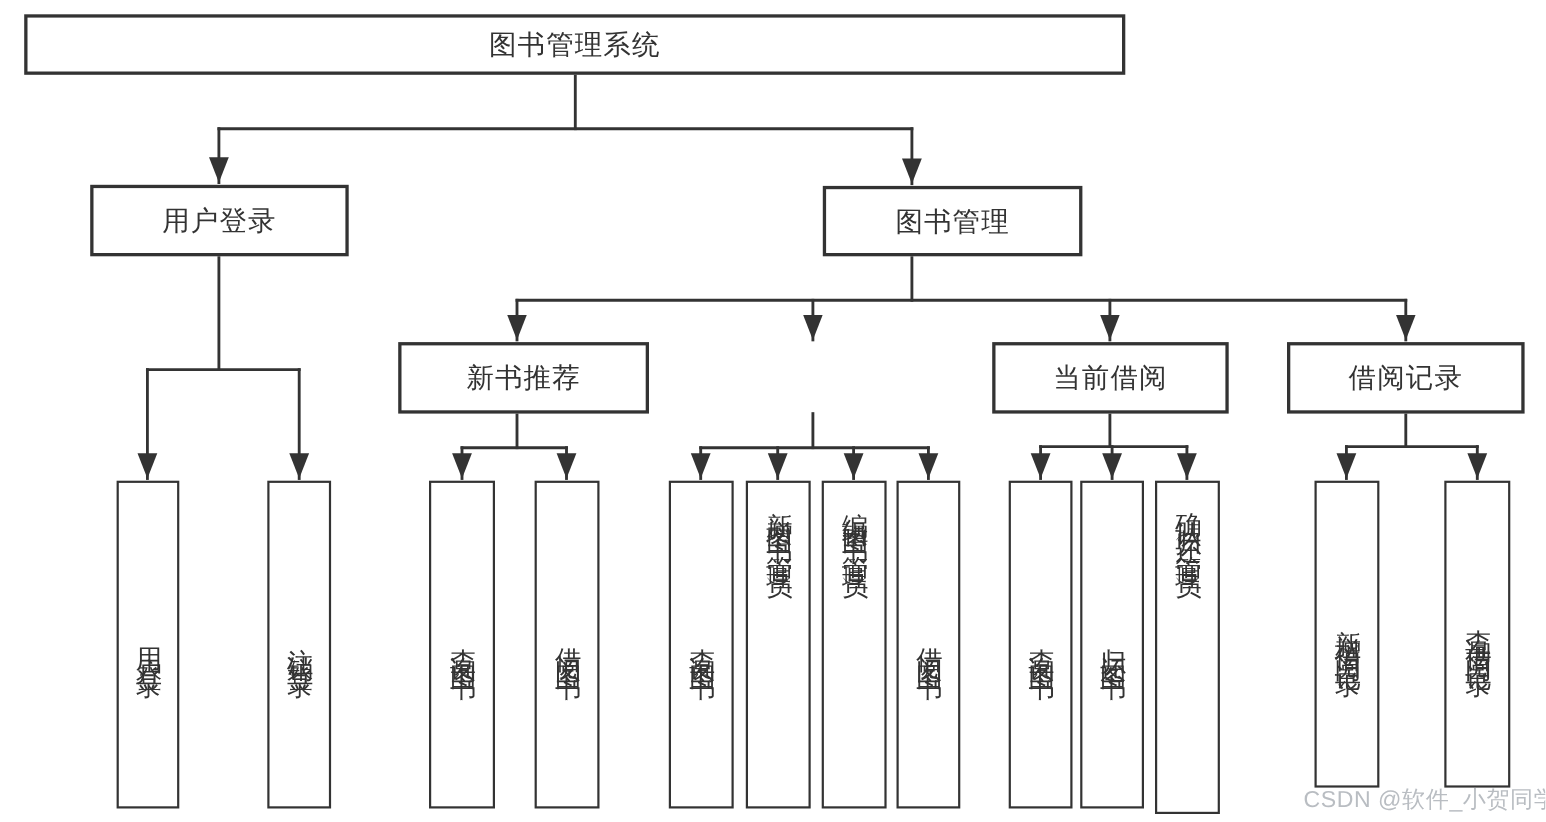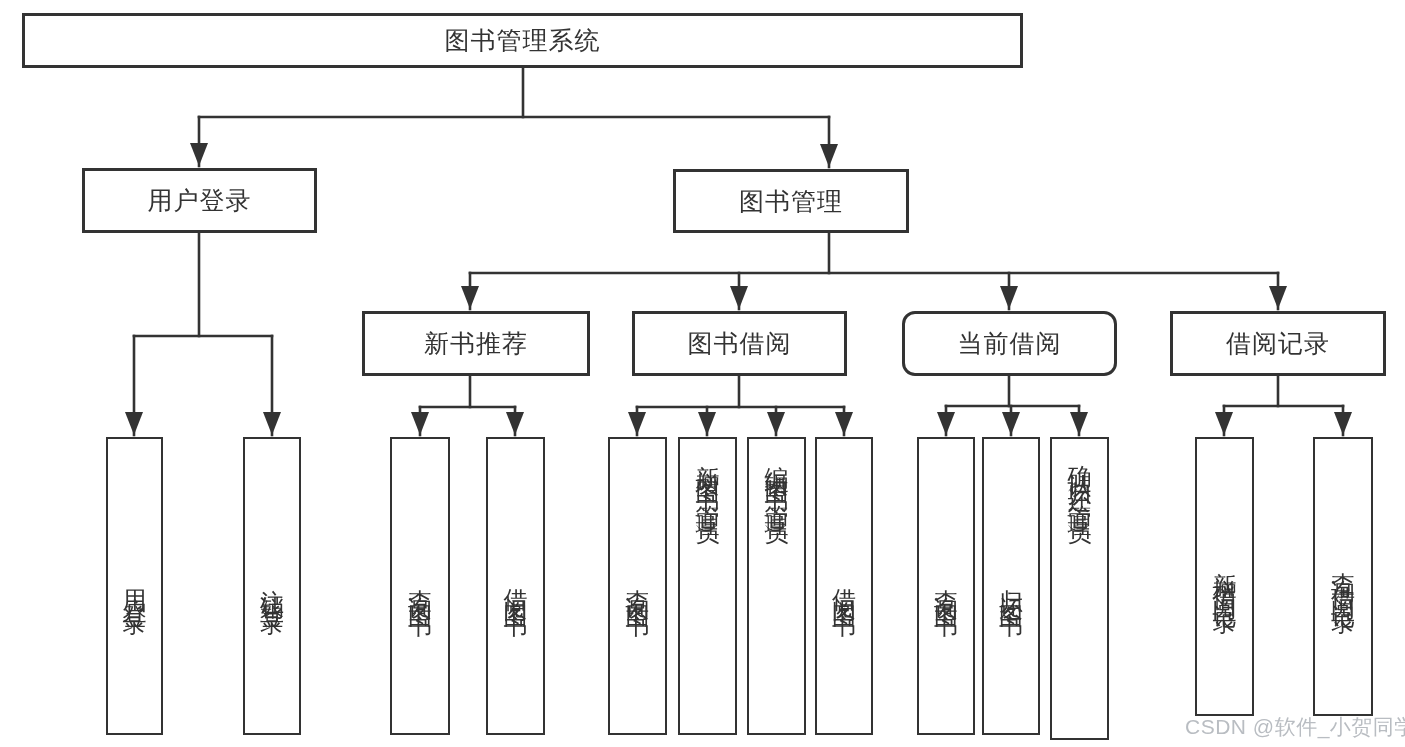--- a/index.html
+++ b/index.html
@@ -128,31 +128,28 @@
     </g>
   </svg>
 
   <div class="box" style="left:22px; top:13px; width:1001px; height:55px;">
     <span class="lbl">图书管理系统</span>
   </div>
 
   <div class="box" style="left:82px; top:168px; width:235px; height:65px;">
     <span class="lbl">用户登录</span>
   </div>
-  <div class="box" style="left:673px; top:169px; width:236px; height:64px;">
+  <div class="box" style="left:748px; top:169px; width:236px; height:64px;">
     <span class="lbl">图书管理</span>
   </div>
 
   <div class="box" style="left:362px; top:311px; width:228px; height:65px;">
     <span class="lbl">新书推荐</span>
   </div>
-  <div class="box" style="left:632px; top:311px; width:215px; height:65px;">
-    <span class="lbl">图书借阅</span>
-  </div>
-  <div class="box" style="left:902px; top:311px; width:215px; height:65px;border-radius:13px;">
+  <div class="box" style="left:902px; top:311px; width:215px; height:65px;">
     <span class="lbl">当前借阅</span>
   </div>
   <div class="box" style="left:1170px; top:311px; width:216px; height:65px;">
     <span class="lbl">借阅记录</span>
   </div>
 
   <div class="vbox" style="left:106px; top:437px; width:57px; height:298px;">
     <span class="vlbl">用户登录</span>
   </div>
   <div class="vbox" style="left:243px; top:437px; width:58px; height:298px;">

